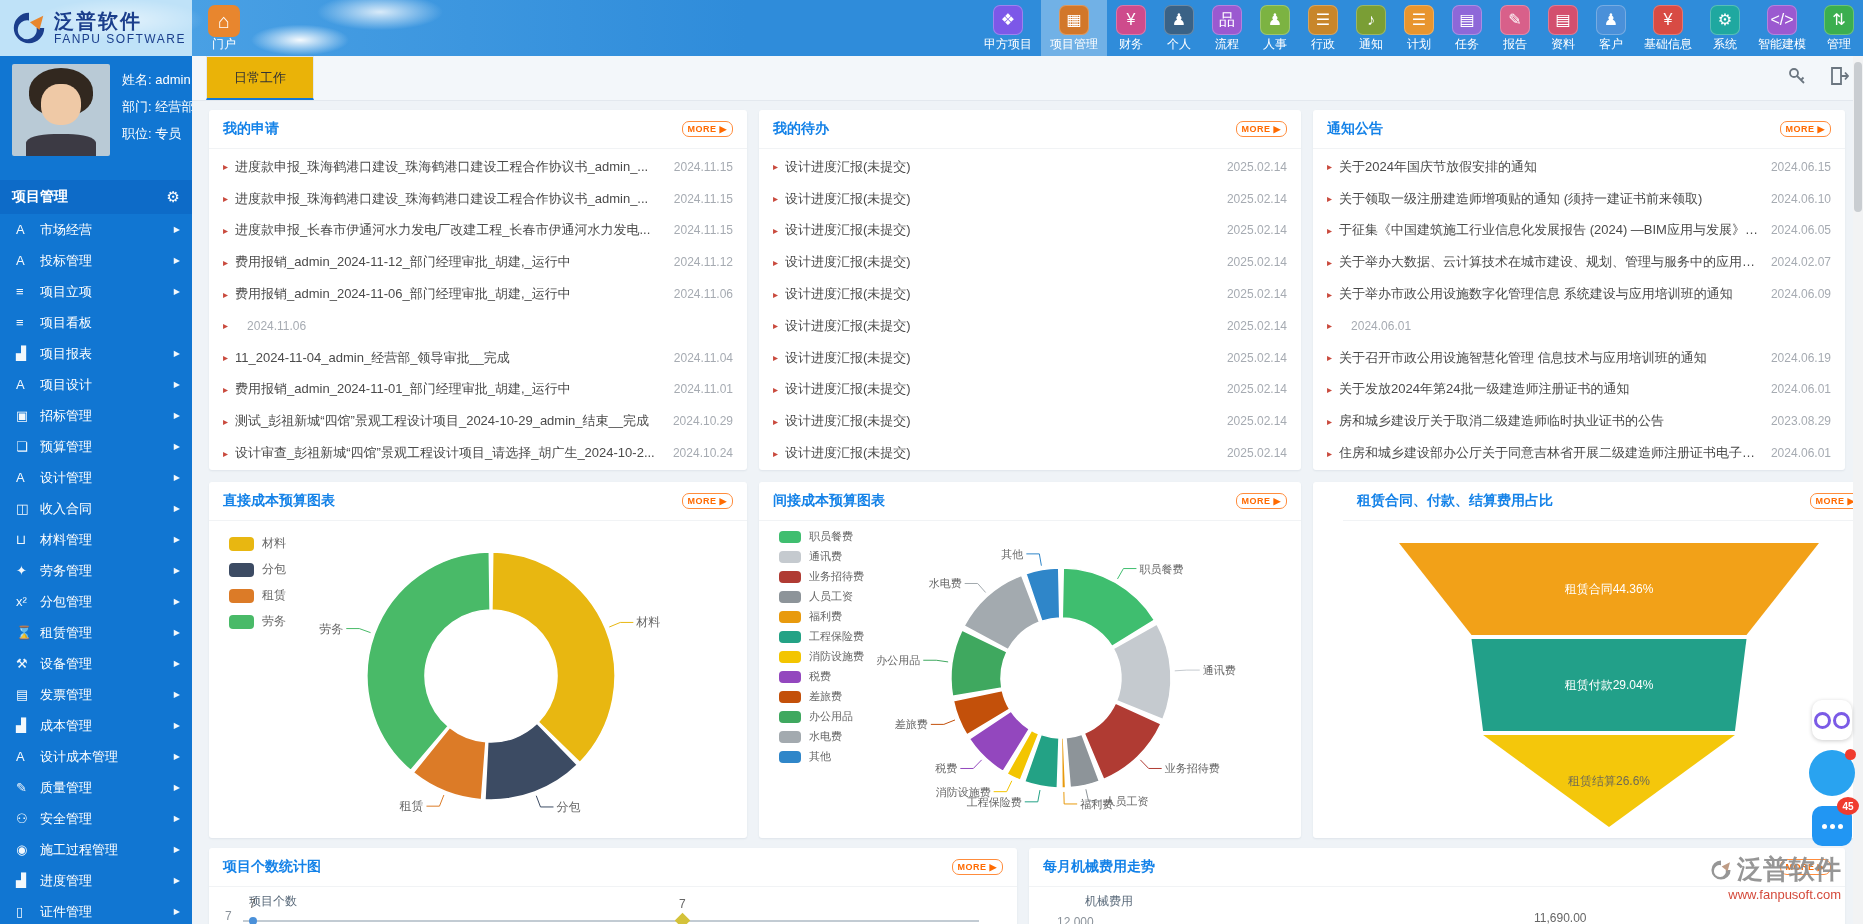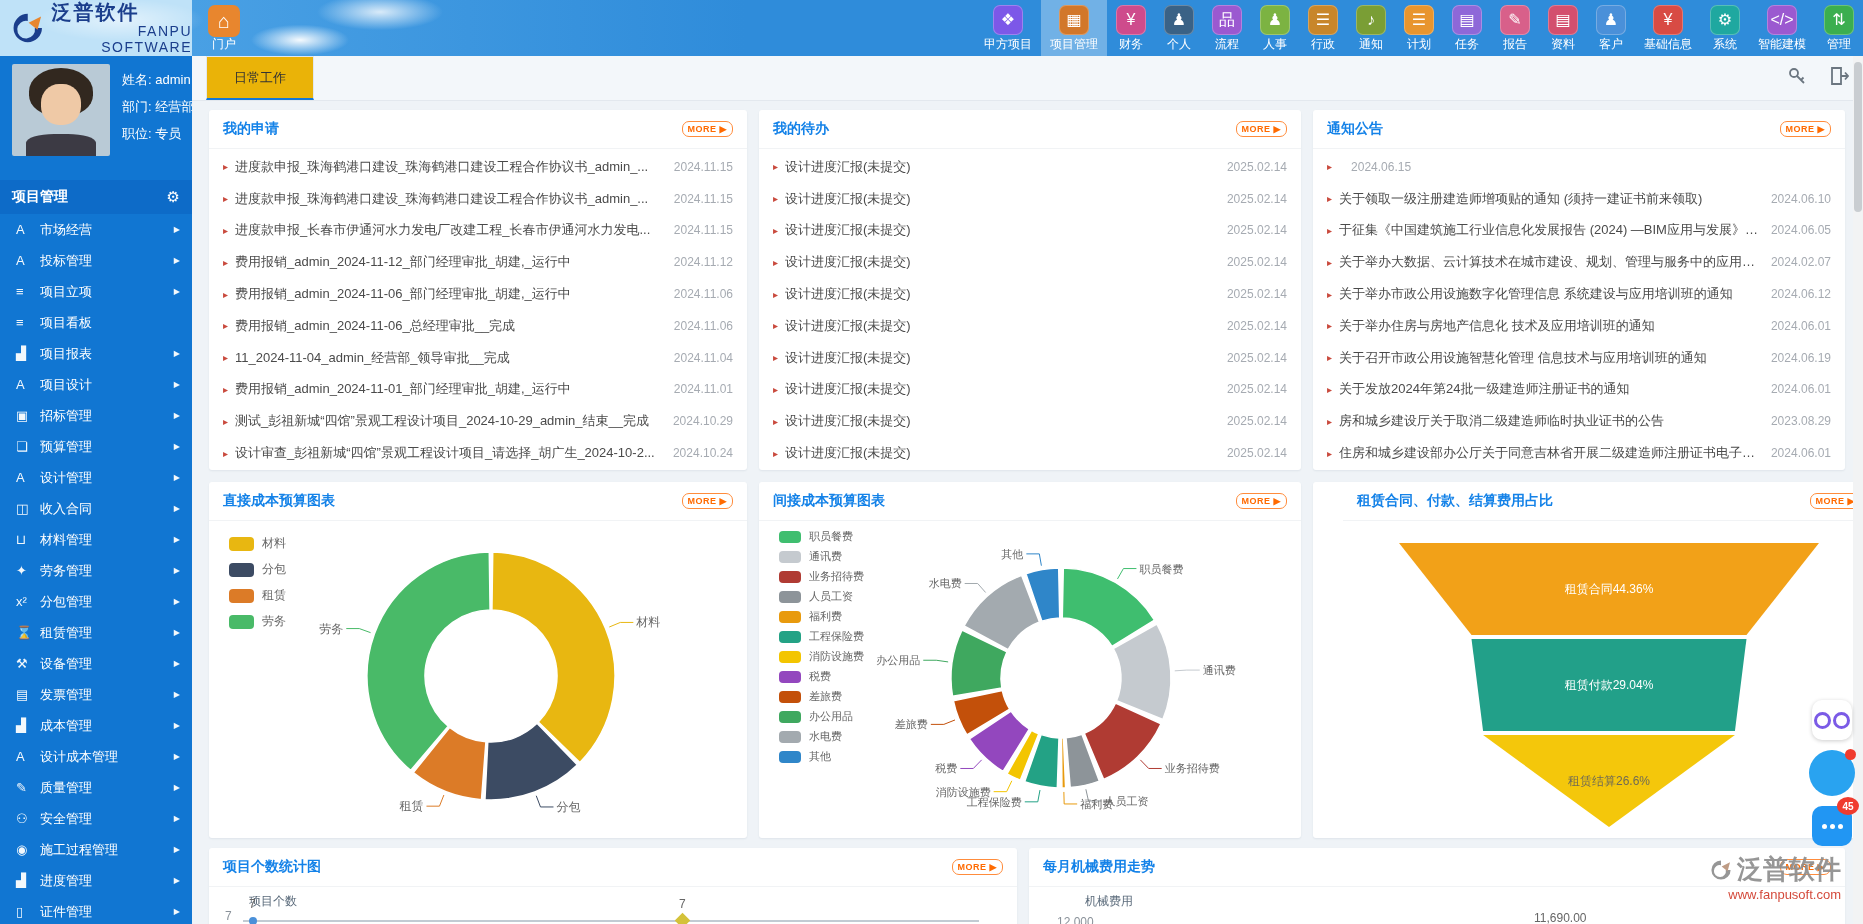--- a/index.html
+++ b/index.html
@@ -8,21 +8,21 @@
 
   
   .topbar{position:absolute;left:0;top:0;width:1863px;height:56px;display:flex;align-items:center;
     background:
       radial-gradient(70px 22px at 300px 40px, rgba(255,255,255,.95), rgba(255,255,255,0) 70%),
       radial-gradient(90px 26px at 380px 12px, rgba(255,255,255,.8), rgba(255,255,255,0) 70%),
       radial-gradient(120px 30px at 120px 20px, rgba(255,255,255,.55), rgba(255,255,255,0) 70%),
       linear-gradient(90deg,#BFE2F8 0,#BFE2F8 192px,#49A0E4 192px,#2F8CDA 40%,#2F8CDA 100%);}
   .logo{width:192px;height:56px;display:flex;align-items:center;gap:6px;padding-left:10px;box-sizing:border-box;flex:none;}
   .logo-text div:first-child{font-size:20px;font-weight:bold;color:#1B3E8C;letter-spacing:2px;line-height:22px;}
-  .logo-text div:last-child{font-size:14px;color:#1B3E8C;letter-spacing:1.5px;text-align:right;}
+  .logo-text div:last-child{font-size:12px;color:#1B3E8C;letter-spacing:1.5px;}
   .portal{margin-left:16px;display:flex;flex-direction:column;align-items:center;flex:none;cursor:pointer;}
   .portal-tile{width:32px;height:32px;border-radius:7px;color:#fff;font-size:20px;line-height:32px;text-align:center;}
   .portal-label,.nav-label{font-size:12px;color:#fff;line-height:14px;white-space:nowrap;}
   .topnav{margin-left:auto;display:flex;align-items:flex-start;height:56px;}
   .nav-item{display:flex;flex-direction:column;align-items:center;justify-content:center;height:56px;
     padding:0 9px;cursor:pointer;gap:2px;}
   .nav-item.active{background:rgba(255,255,255,.32);}
   .nav-tile{width:30px;height:30px;border-radius:7px;color:#fff;font-size:16px;line-height:30px;text-align:center;
     box-shadow:inset 0 0 0 1px rgba(255,255,255,.25);overflow:hidden;white-space:nowrap;}
 
@@ -412,21 +412,20 @@
           </div>
 
           <div class="rowi">
             <span class="bullet">▸</span>
             <span class="row-text">费用报销_admin_2024-11-06_部门经理审批_胡建,_运行中</span>
             <span class="row-date">2024.11.06</span>
           </div>
 
           <div class="rowi">
             <span class="bullet">▸</span>
-            <span class="row-text">费用报销_admin_2024-11-06_总经理审批__完成</span>
             <span class="row-date">2024.11.06</span>
           </div>
 
           <div class="rowi">
             <span class="bullet">▸</span>
             <span class="row-text">11_2024-11-04_admin_经营部_领导审批__完成</span>
             <span class="row-date">2024.11.04</span>
           </div>
 
           <div class="rowi">
@@ -520,20 +519,21 @@
 
     <section class="panel" style="left:1121px;top:54px;width:532px;height:360px;">
       <div class="panel-head">
         <span class="panel-title">通知公告</span>
         <button class="more-btn"><span>MORE</span> <span>▶</span></button>
       </div>
       <div class="rows">
 
           <div class="rowi">
             <span class="bullet">▸</span>
+            <span class="row-text">关于2024年国庆节放假安排的通知</span>
             <span class="row-date">2024.06.15</span>
           </div>
 
           <div class="rowi">
             <span class="bullet">▸</span>
             <span class="row-text">关于领取一级注册建造师增项贴的通知 (须持一建证书前来领取)</span>
             <span class="row-date">2024.06.10</span>
           </div>
 
           <div class="rowi">
@@ -544,26 +544,25 @@
 
           <div class="rowi">
             <span class="bullet">▸</span>
             <span class="row-text">关于举办大数据、云计算技术在城市建设、规划、管理与服务中的应用培训班...</span>
             <span class="row-date">2024.02.07</span>
           </div>
 
           <div class="rowi">
             <span class="bullet">▸</span>
             <span class="row-text">关于举办市政公用设施数字化管理信息 系统建设与应用培训班的通知</span>
-            <span class="row-date">2024.06.12</span>
-          </div>
-
-          <div class="rowi">
-            <span class="bullet">▸</span>
-            <span class="row-text">关于举办住房与房地产信息化 技术及应用培训班的通知</span>
+            <span class="row-date">2024.06.09</span>
+          </div>
+
+          <div class="rowi">
+            <span class="bullet">▸</span>
             <span class="row-date">2024.06.01</span>
           </div>
 
           <div class="rowi">
             <span class="bullet">▸</span>
             <span class="row-text">关于召开市政公用设施智慧化管理 信息技术与应用培训班的通知</span>
             <span class="row-date">2024.06.19</span>
           </div>
 
           <div class="rowi">

